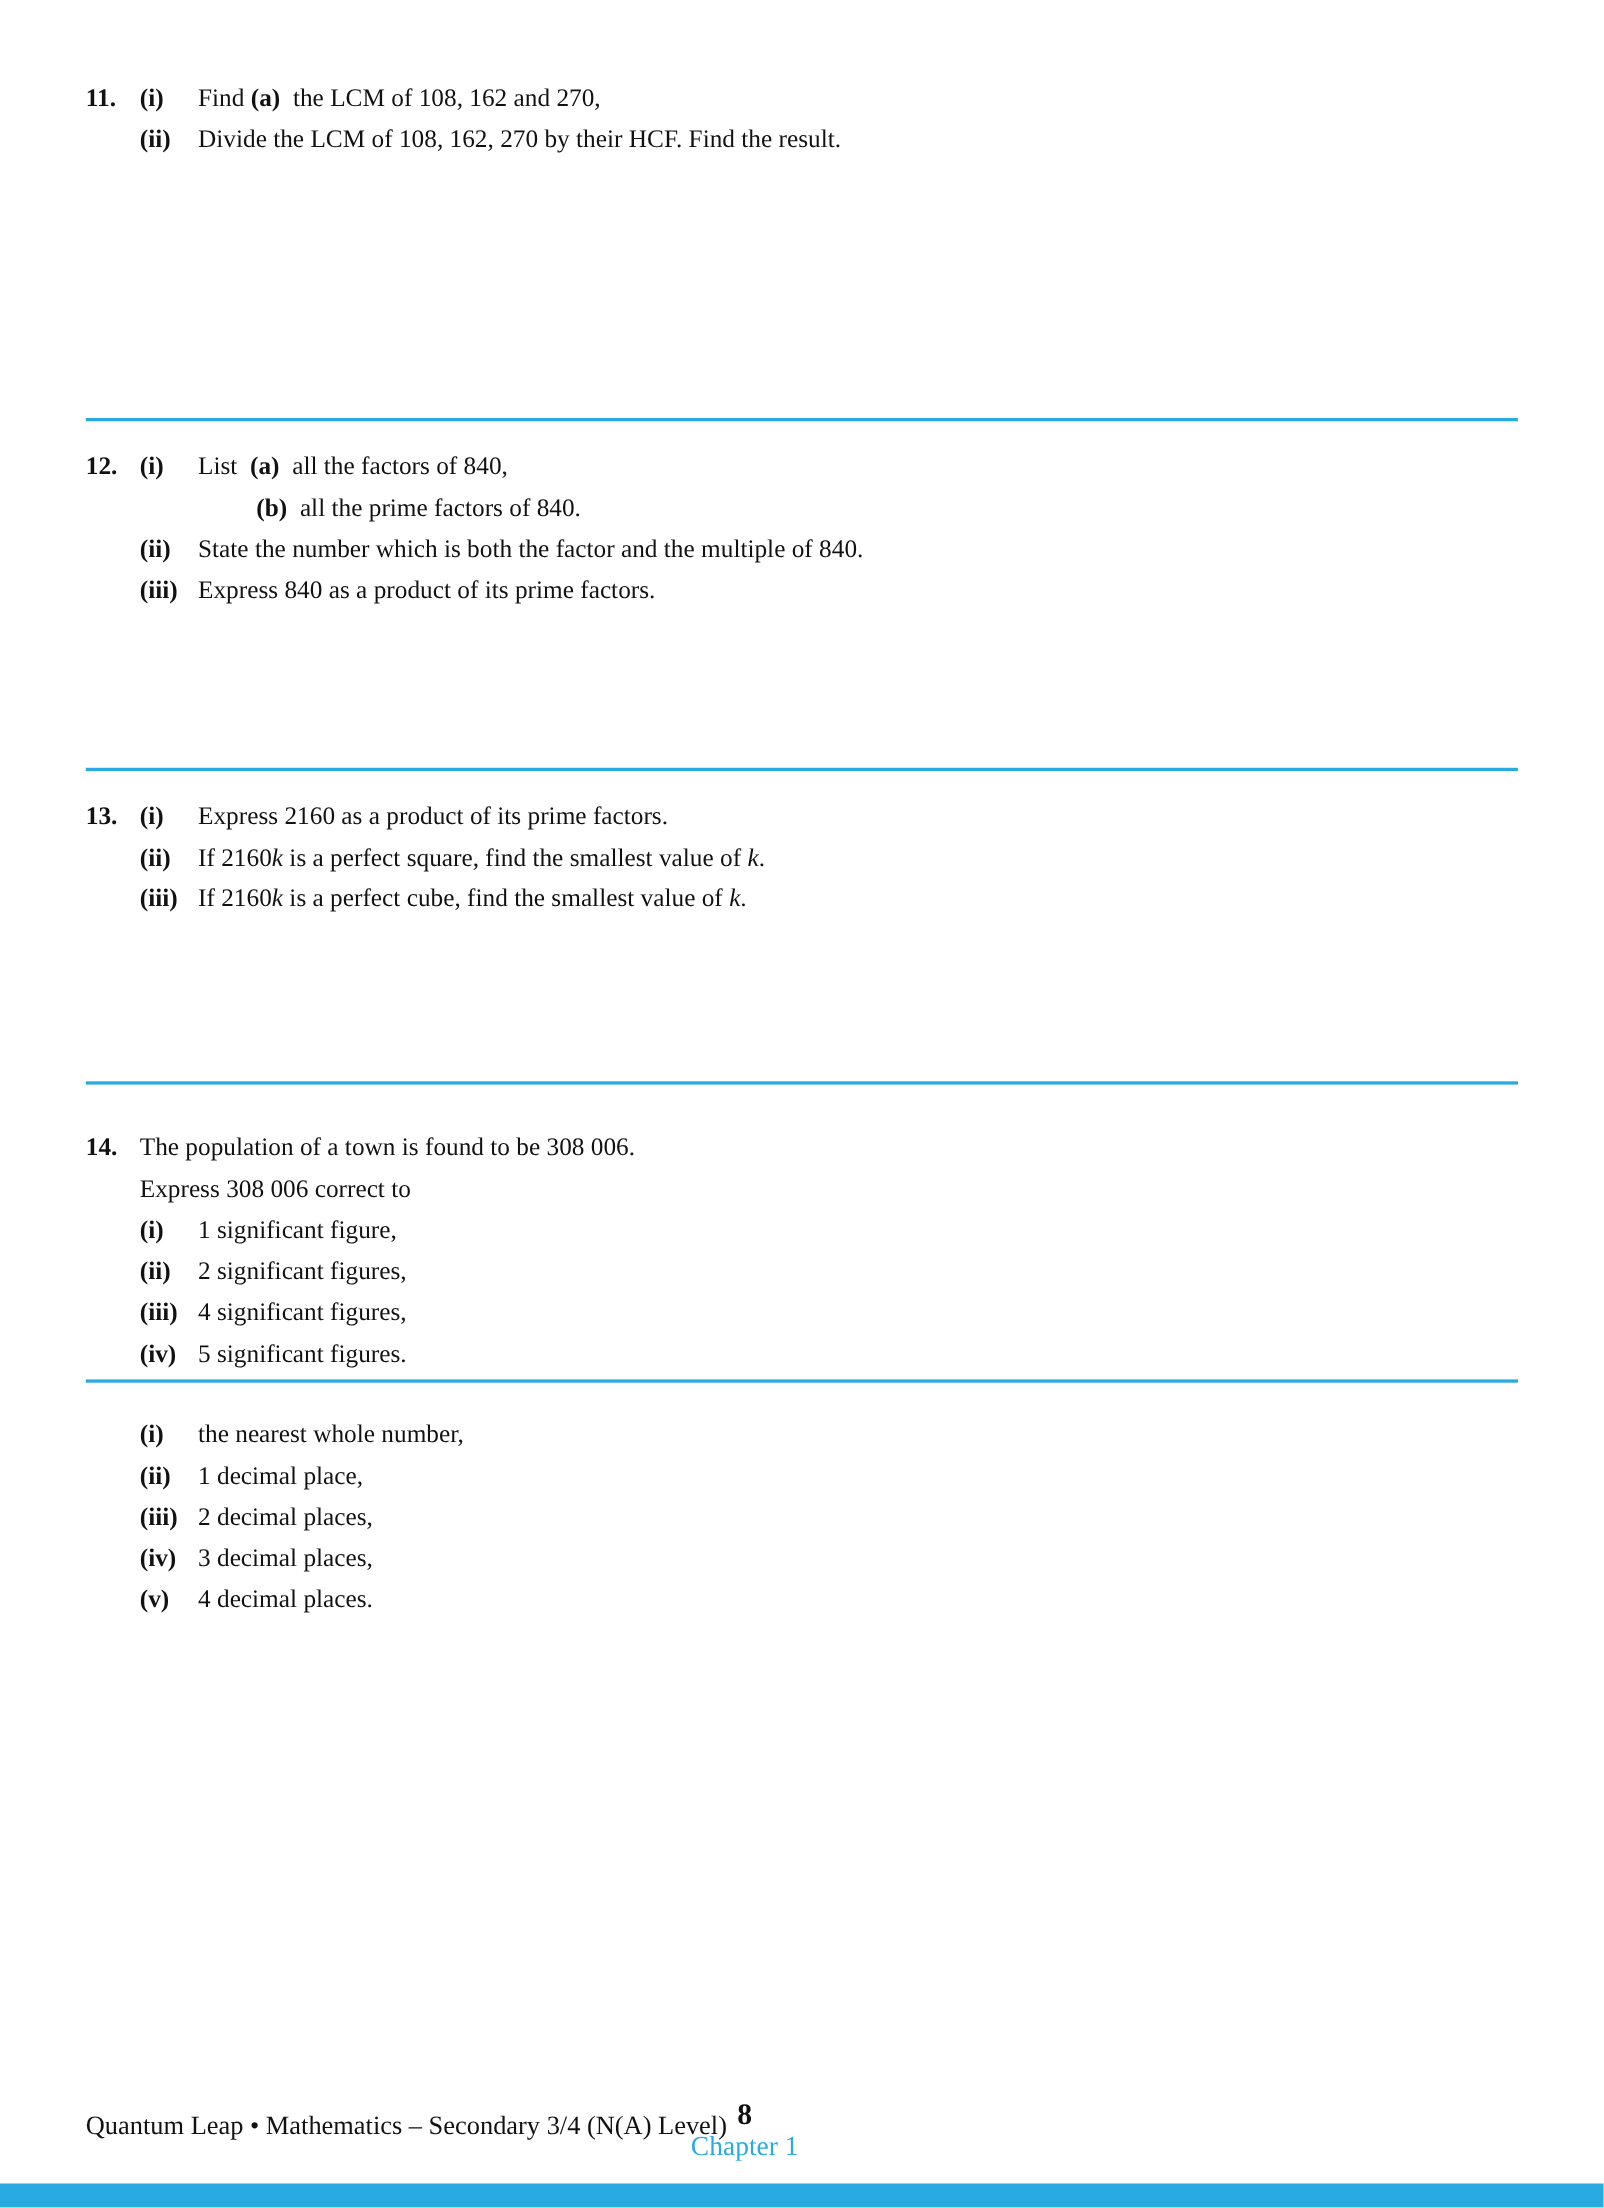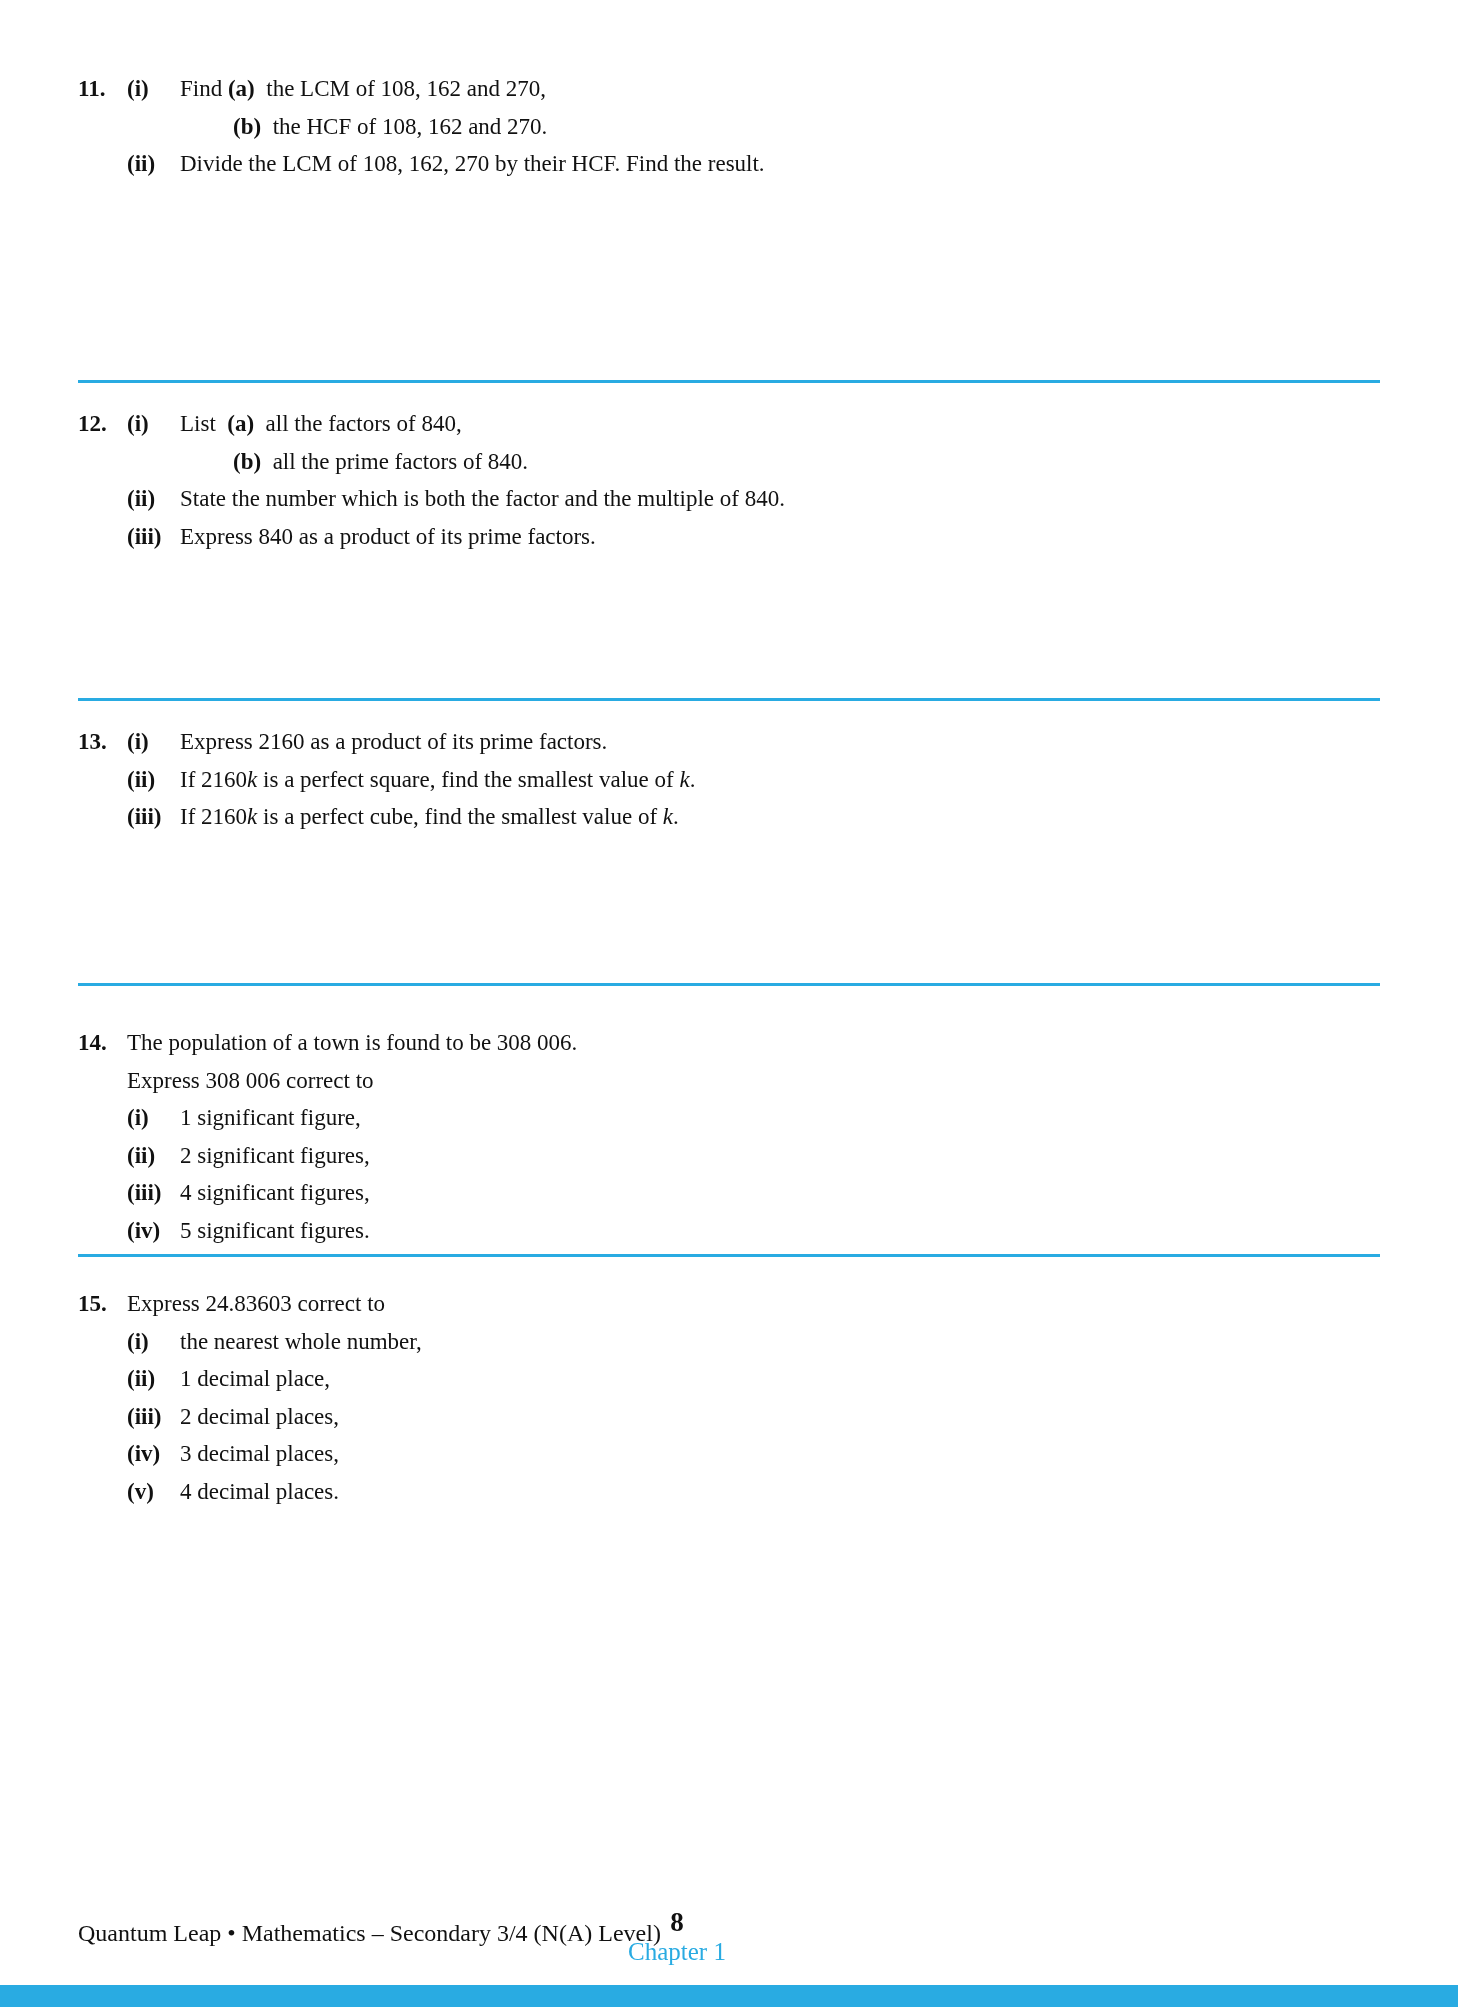--- a/index.html
+++ b/index.html
@@ -88,25 +88,20 @@
 
   <main class="content">
       <section class="question" style="height: 310px;">
         <div class="row">
           <span class="qnum">11.</span>
           <span class="qlbl">(i)</span>
           <span class="qtxt"><span>Find </span><span style="font-weight: bold;">(a)</span><span>  the LCM of 108, 162 and 270,</span></span>
         </div>
         <div class="row">
           <span class="qnum"></span>
-          <span class="qlbl"></span>
-          <span class="qtxt" style="padding-left: 53px;"><span style="font-weight: bold;">(b)</span><span>  the HCF of 108, 162 and 270.</span></span>
-        </div>
-        <div class="row">
-          <span class="qnum"></span>
           <span class="qlbl">(ii)</span>
           <span class="qtxt"><span>Divide the LCM of 108, 162, 270 by their HCF. Find the result.</span></span>
         </div>
       </section>
       <div class="divider"></div>
       <section class="question" style="height: 315px; padding-top: 22px;">
         <div class="row">
           <span class="qnum">12.</span>
           <span class="qlbl">(i)</span>
           <span class="qtxt"><span>List  </span><span style="font-weight: bold;">(a)</span><span>  all the factors of 840,</span></span>
@@ -171,24 +166,20 @@
           <span class="qtxt"><span>4 significant figures,</span></span>
         </div>
         <div class="row">
           <span class="qnum"></span>
           <span class="qlbl">(iv)</span>
           <span class="qtxt"><span>5 significant figures.</span></span>
         </div>
       </section>
       <div class="divider"></div>
       <section class="question" style="padding-top: 28px;">
-        <div class="row">
-          <span class="qnum">15.</span>
-          <span class="qtxt"><span>Express 24.83603 correct to</span></span>
-        </div>
         <div class="row">
           <span class="qnum"></span>
           <span class="qlbl">(i)</span>
           <span class="qtxt"><span>the nearest whole number,</span></span>
         </div>
         <div class="row">
           <span class="qnum"></span>
           <span class="qlbl">(ii)</span>
           <span class="qtxt"><span>1 decimal place,</span></span>
         </div>

